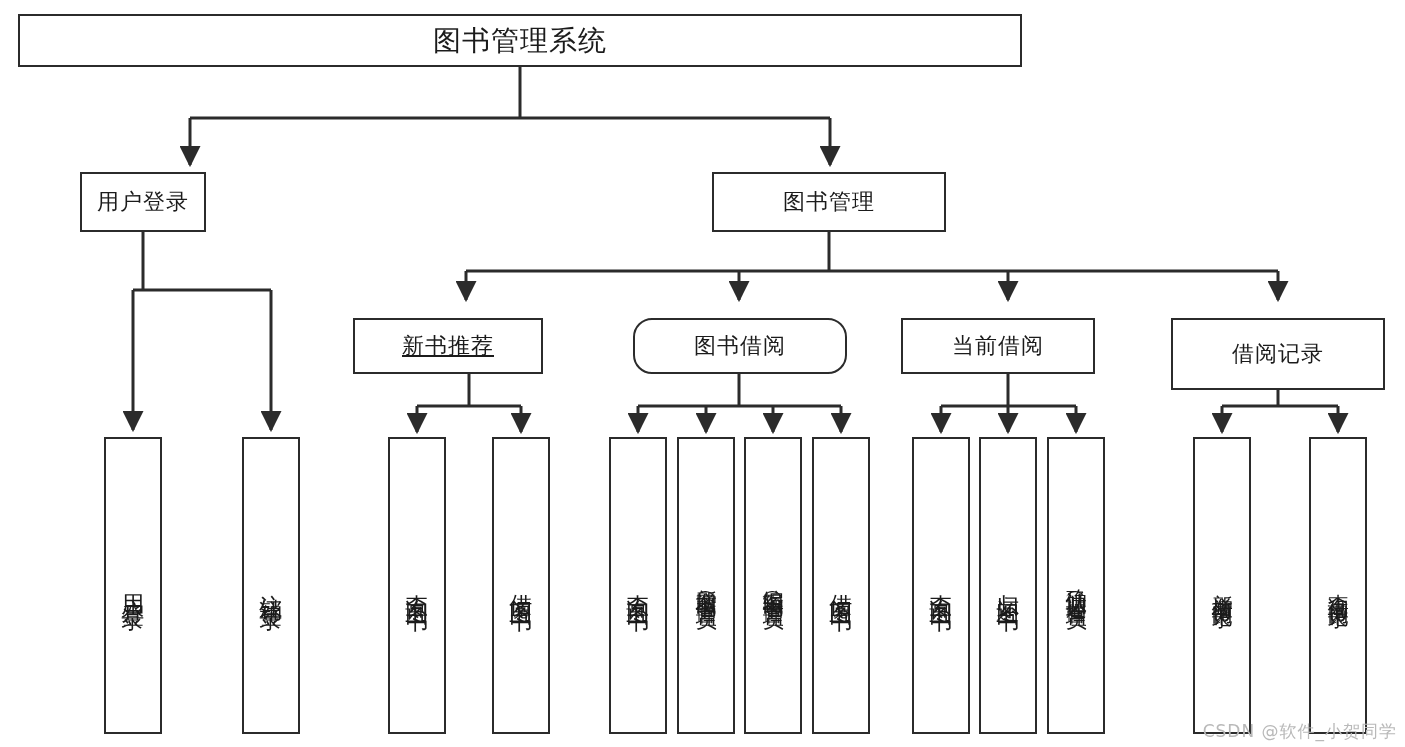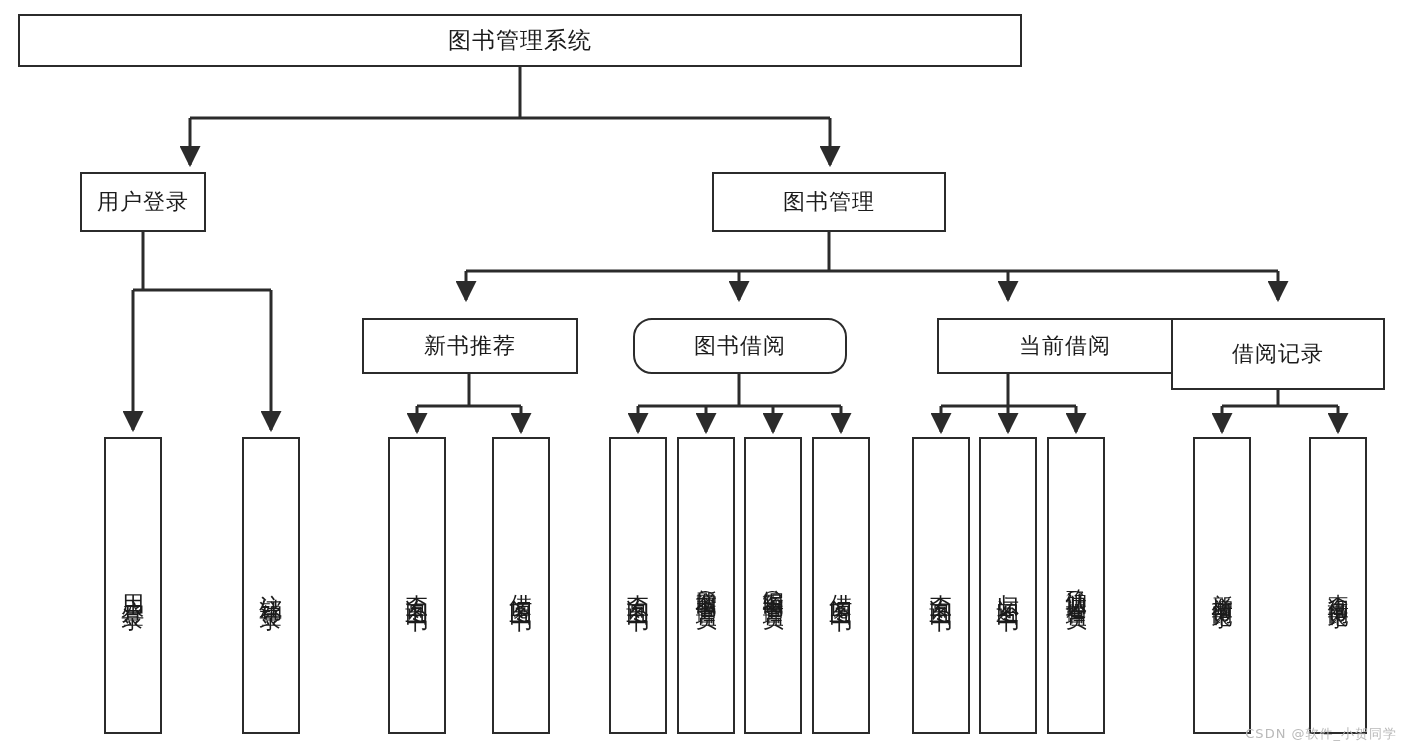--- a/index.html
+++ b/index.html
@@ -28,21 +28,21 @@
     display:block;
     text-align:center;
     line-height:1.18;
     white-space:nowrap;
   }
   
   .node.horiz .lbl{
     font-size:22px;
     letter-spacing:1px;
   }
-  .node.root .lbl{font-size:23px;}
+  .node.root .lbl{font-size:28px;}
   
   .node.vert{
     align-items:center;
     justify-content:center;
   }
   .node.vert .lbl{
     writing-mode:vertical-rl;
     text-orientation:upright;
     font-size:23px;
     line-height:1.06;
@@ -52,21 +52,21 @@
   }
   .node.vert.narrow .lbl{
     font-size:21px;
     letter-spacing:3px;
   }
 
   .watermark{
     position:absolute;
     right:8px;
     bottom:4px;
-    font-size:13px;
+    font-size:17px;
     color:#b9b9b9;
     letter-spacing:1px;
     white-space:nowrap;
     user-select:none;
   }
 </style>
 </head>
 <body>
 
 <div id="canvas">
@@ -128,29 +128,29 @@
   </div>
 
   <div class="node horiz" style="left:80px;top:172px;width:126px;height:60px;">
     <span class="lbl">用户登录</span>
   </div>
 
   <div class="node horiz" style="left:712px;top:172px;width:234px;height:60px;">
     <span class="lbl">图书管理</span>
   </div>
 
-  <div class="node horiz" style="left:362px;top:318px;width:216px;height:56px;">
+  <div class="node horiz" style="left:353px;top:318px;width:190px;height:56px;text-decoration:underline;">
     <span class="lbl">新书推荐</span>
   </div>
 
   <div class="node horiz" style="left:633px;top:318px;width:214px;height:56px;border-radius:19px;">
     <span class="lbl">图书借阅</span>
   </div>
 
-  <div class="node horiz" style="left:901px;top:318px;width:256px;height:56px;margin-left:36px;">
+  <div class="node horiz" style="left:901px;top:318px;width:194px;height:56px;">
     <span class="lbl">当前借阅</span>
   </div>
 
   <div class="node horiz" style="left:1171px;top:318px;width:214px;height:72px;">
     <span class="lbl">借阅记录</span>
   </div>
 
   <div class="node vert" style="left:104px;top:437px;width:58px;height:297px;">
     <span class="lbl">用户登录</span>
   </div>

